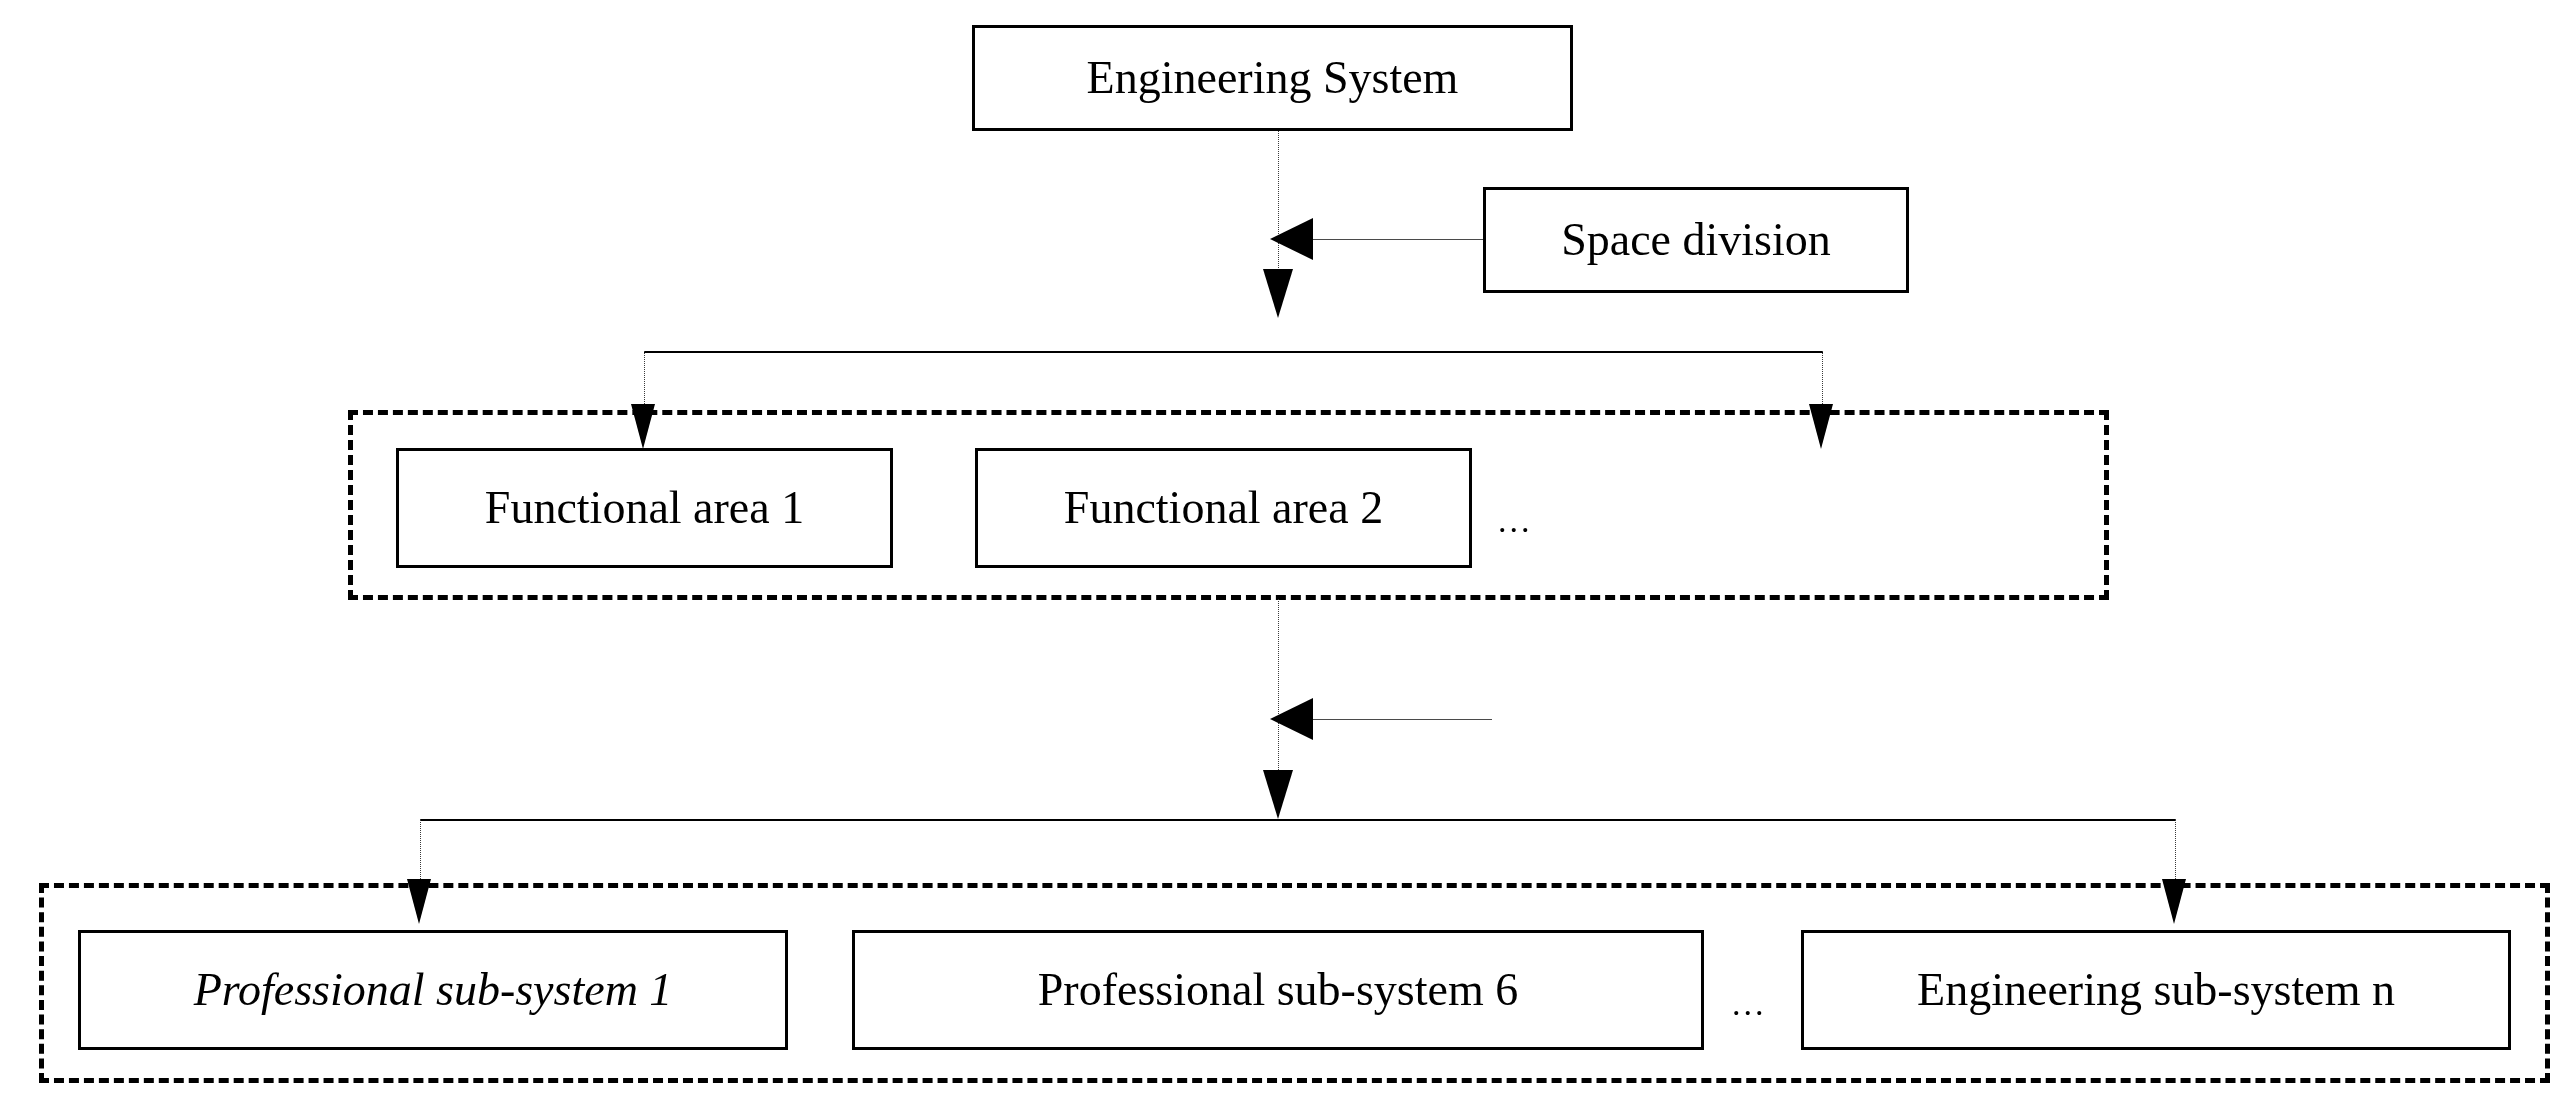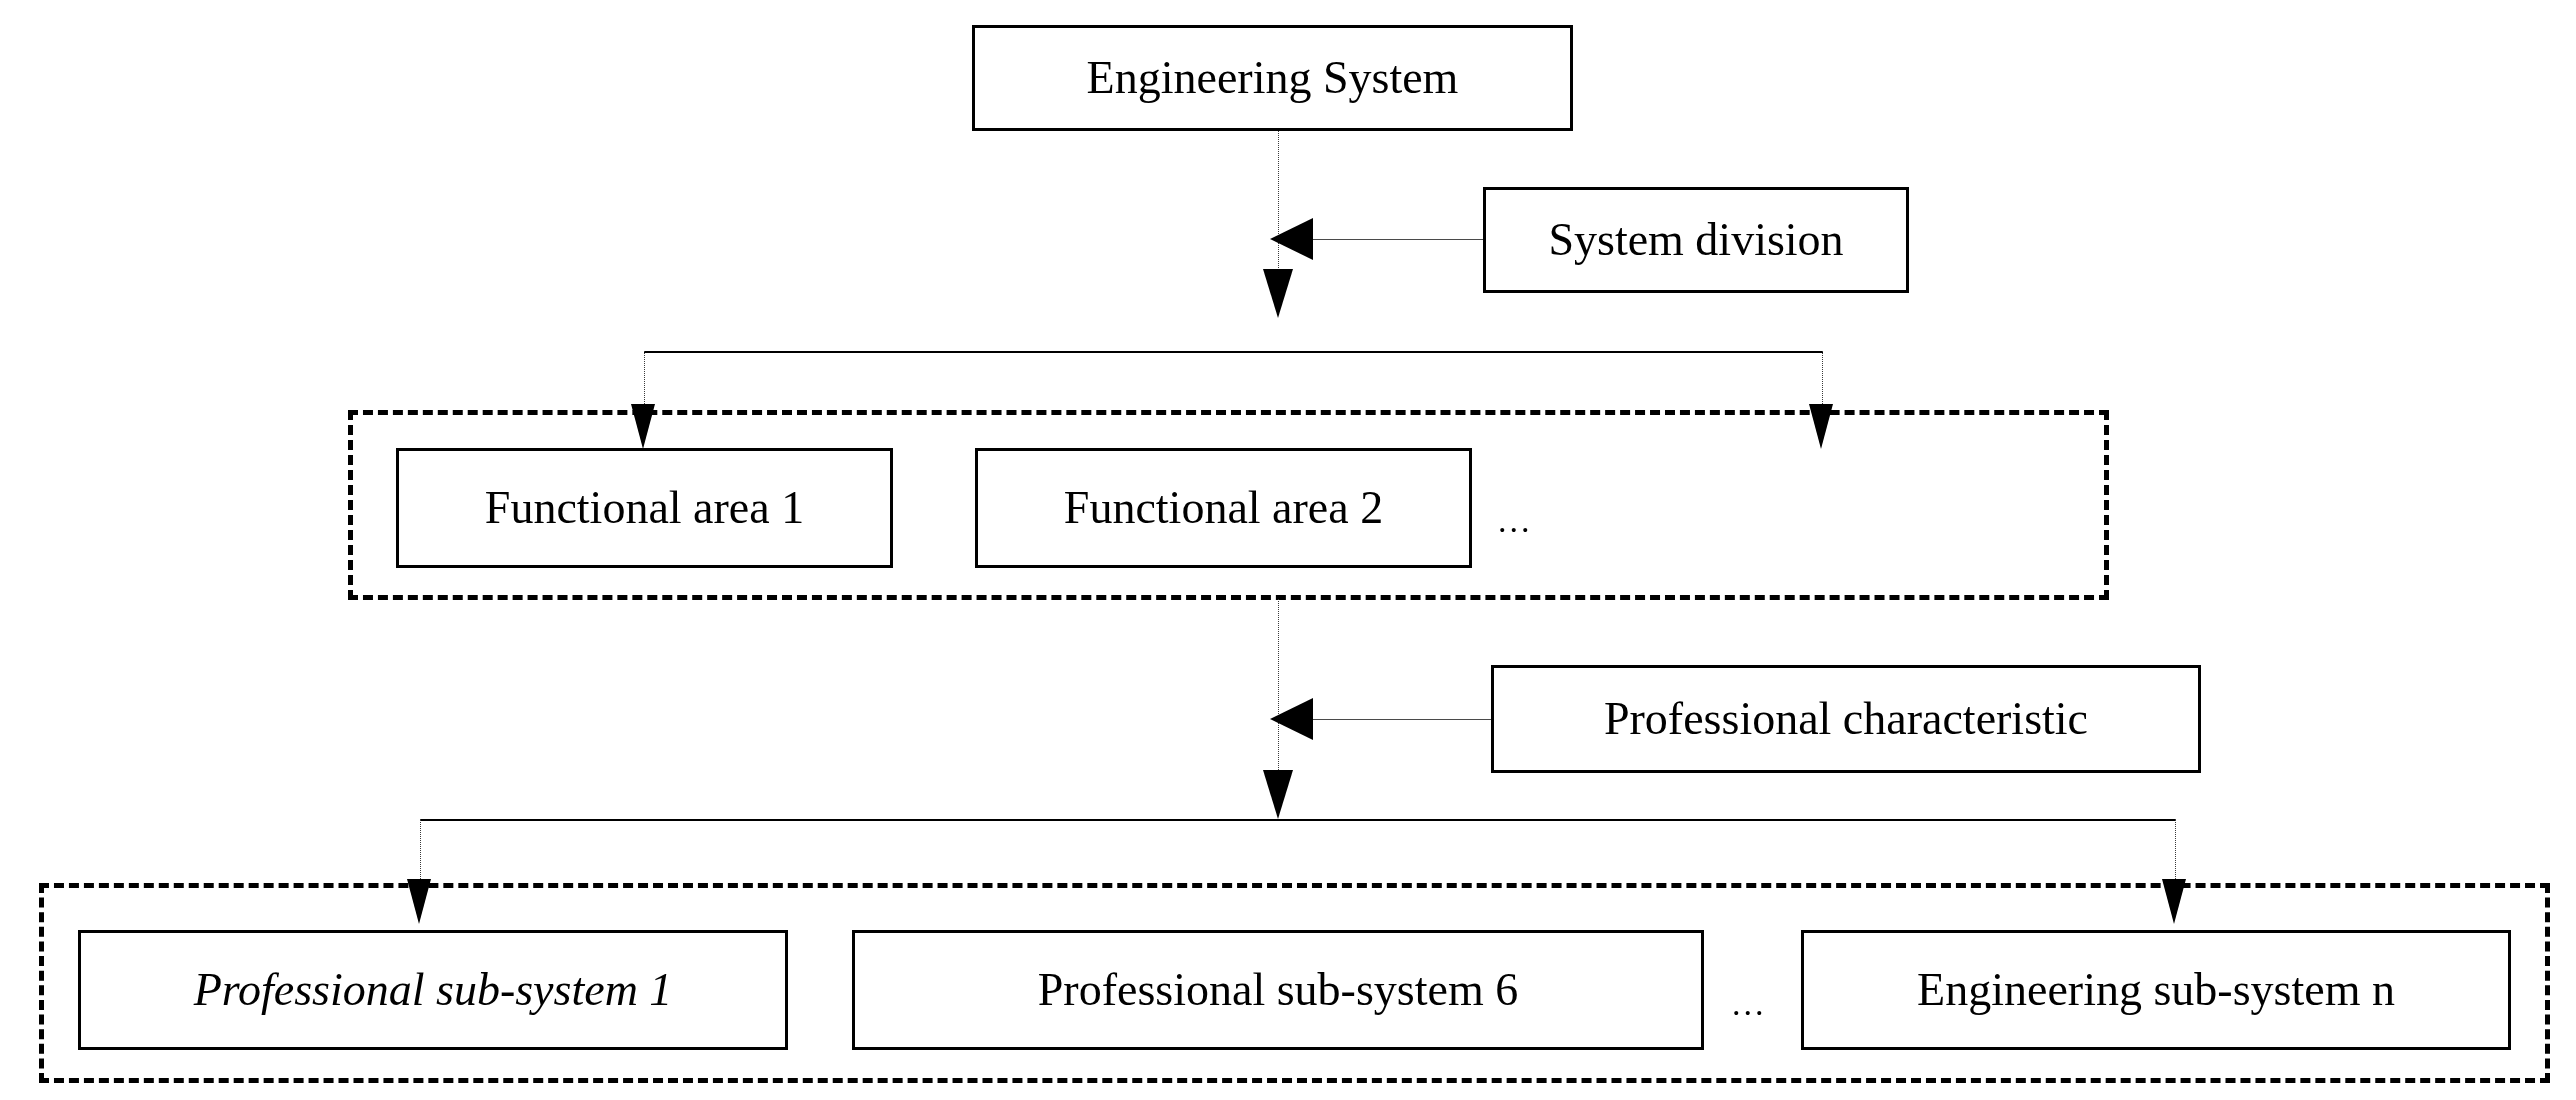--- a/index.html
+++ b/index.html
@@ -110,21 +110,21 @@
 
 <div id="stage">
 
   <div class="node fs-node" style="left:972px; top:25px; width:601px; height:106px;">
     <span class="label">Engineering System</span>
   </div>
 
   <div class="vline faint" style="left:1278px; top:131px; height:183px;"></div>
 
   <div class="node fs-node" style="left:1483px; top:187px; width:426px; height:106px;">
-    <span class="label">System division</span>
+    <span class="label">Space division</span>
   </div>
 
   <div class="hline thin" style="left:1304px; top:239px; width:181px;"></div>
   <div class="arrow-left" style="left:1270px; top:218px;"></div>
 
   <div class="arrow-down" style="left:1263px; top:269px;"></div>
 
   <div class="hline" style="left:644px; top:351px; width:1179px;"></div>
   <div class="vline faint" style="left:644px; top:351px; height:75px;"></div>
   <div class="vline faint" style="left:1822px; top:351px; height:75px;"></div>
@@ -139,23 +139,20 @@
 
   <div class="node fs-node" style="left:975px; top:448px; width:497px; height:120px;text-align:center;">
     <span class="label">Functional area 2</span>
   </div>
 
   <div class="ellipsis fs-ell" style="left:1498px; top:502px;">...</div>
 
 
   <div class="vline faint" style="left:1278px; top:599px; height:217px;"></div>
 
-  <div class="node fs-node" style="left:1491px; top:665px; width:710px; height:108px;">
-    <span class="label">Professional characteristic</span>
-  </div>
 
   <div class="hline thin" style="left:1304px; top:719px; width:188px;"></div>
   <div class="arrow-left" style="left:1270px; top:698px;"></div>
 
   <div class="arrow-down" style="left:1263px; top:770px;"></div>
 
   <div class="hline" style="left:420px; top:819px; width:1756px;"></div>
   <div class="vline faint" style="left:420px; top:819px; height:82px;"></div>
   <div class="vline faint" style="left:2175px; top:819px; height:82px;"></div>
   <div class="arrow-down small" style="left:407px; top:879px;"></div>

